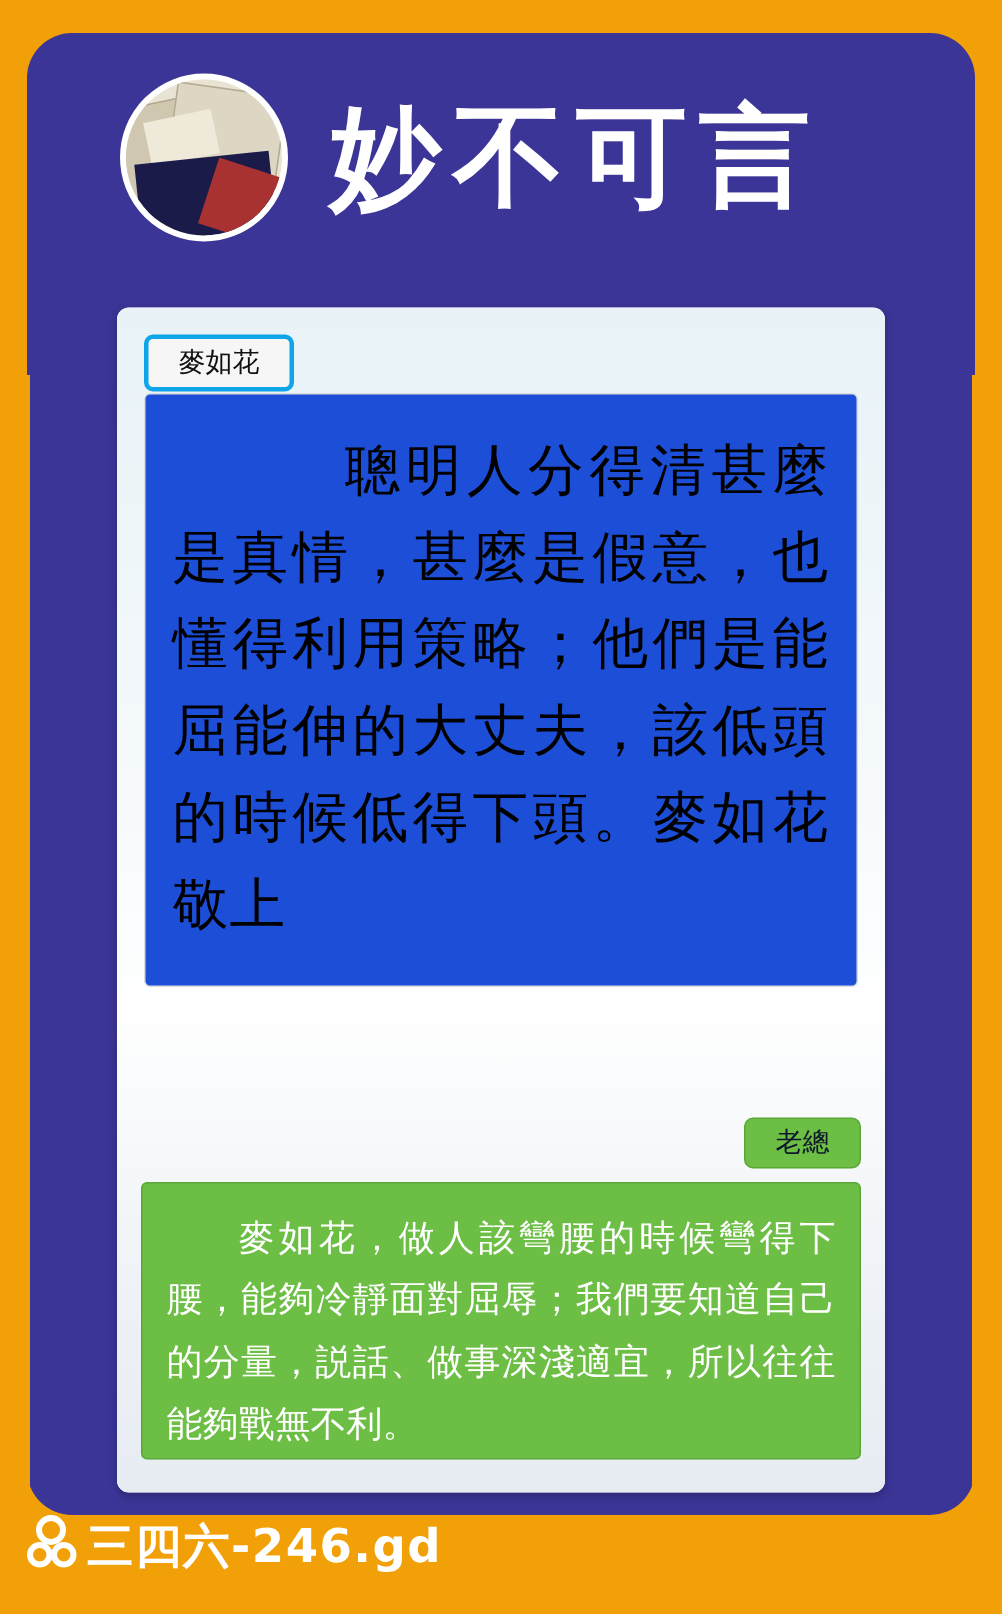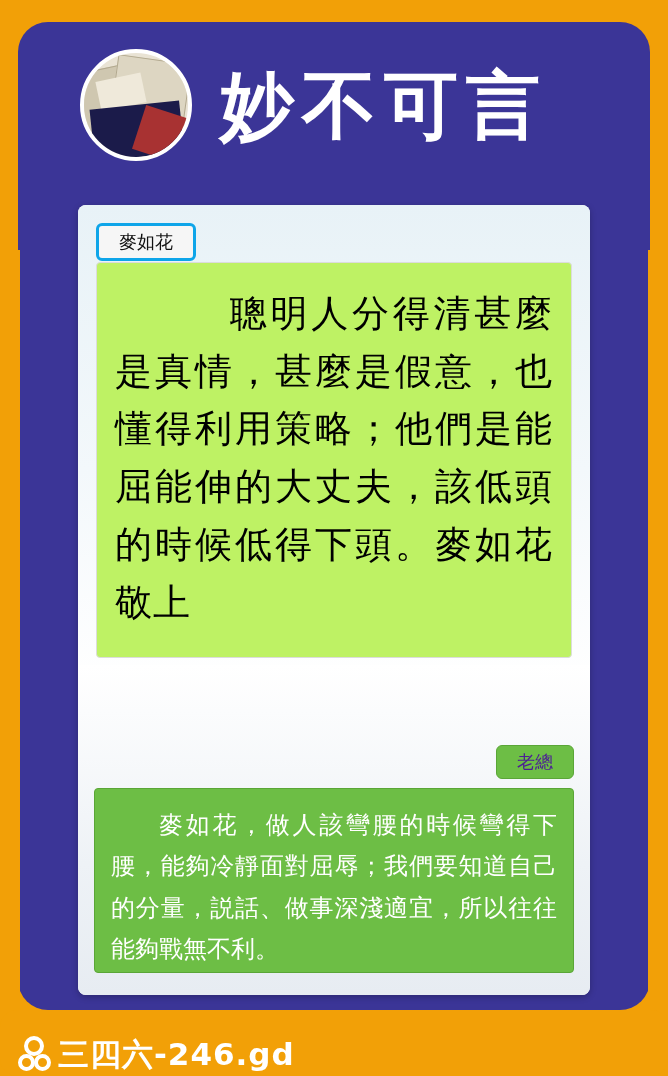--- a/index.html
+++ b/index.html
@@ -162,28 +162,28 @@
   }
   #name-tag-left {
     left: 18px;
     top: 18px;
   }
   #name-tag-right {
     right: 16px;
     top: 540px;
     background: #6dbe45;
     border: 1px solid #5aa637;
-    color: #4c1d95;
+    color: #0f172a;
   }
   #quote-box {
     position: absolute;
     left: 18px;
     top: 57px;
     width: 476px;
-    background: #bef264;
+    background: #1d4ed8;
     border: 1px solid #dcdcdc;
     border-radius: 4px;
     box-sizing: border-box;
     padding: 22px 18px 26px 18px;
   }
   #quote-text {
     font-size: 37px;
     line-height: 1.56;
     color: #000000;
     text-indent: 2em;
@@ -212,21 +212,21 @@
   }
   
   #footer {
     position: absolute;
     left: 0;
     bottom: 0;
     width: 668px;
     height: 66px;
     background: #f2a007;
     display: flex;
-    align-items: flex-end;
+    align-items: flex-start;
     padding-left: 18px;
     box-sizing: border-box;
     border-radius: 17px;
   }
   #footer-mark {
     width: 34px;
     height: 40px;
     position: relative;
     flex: none;
     margin-right: 6px;

